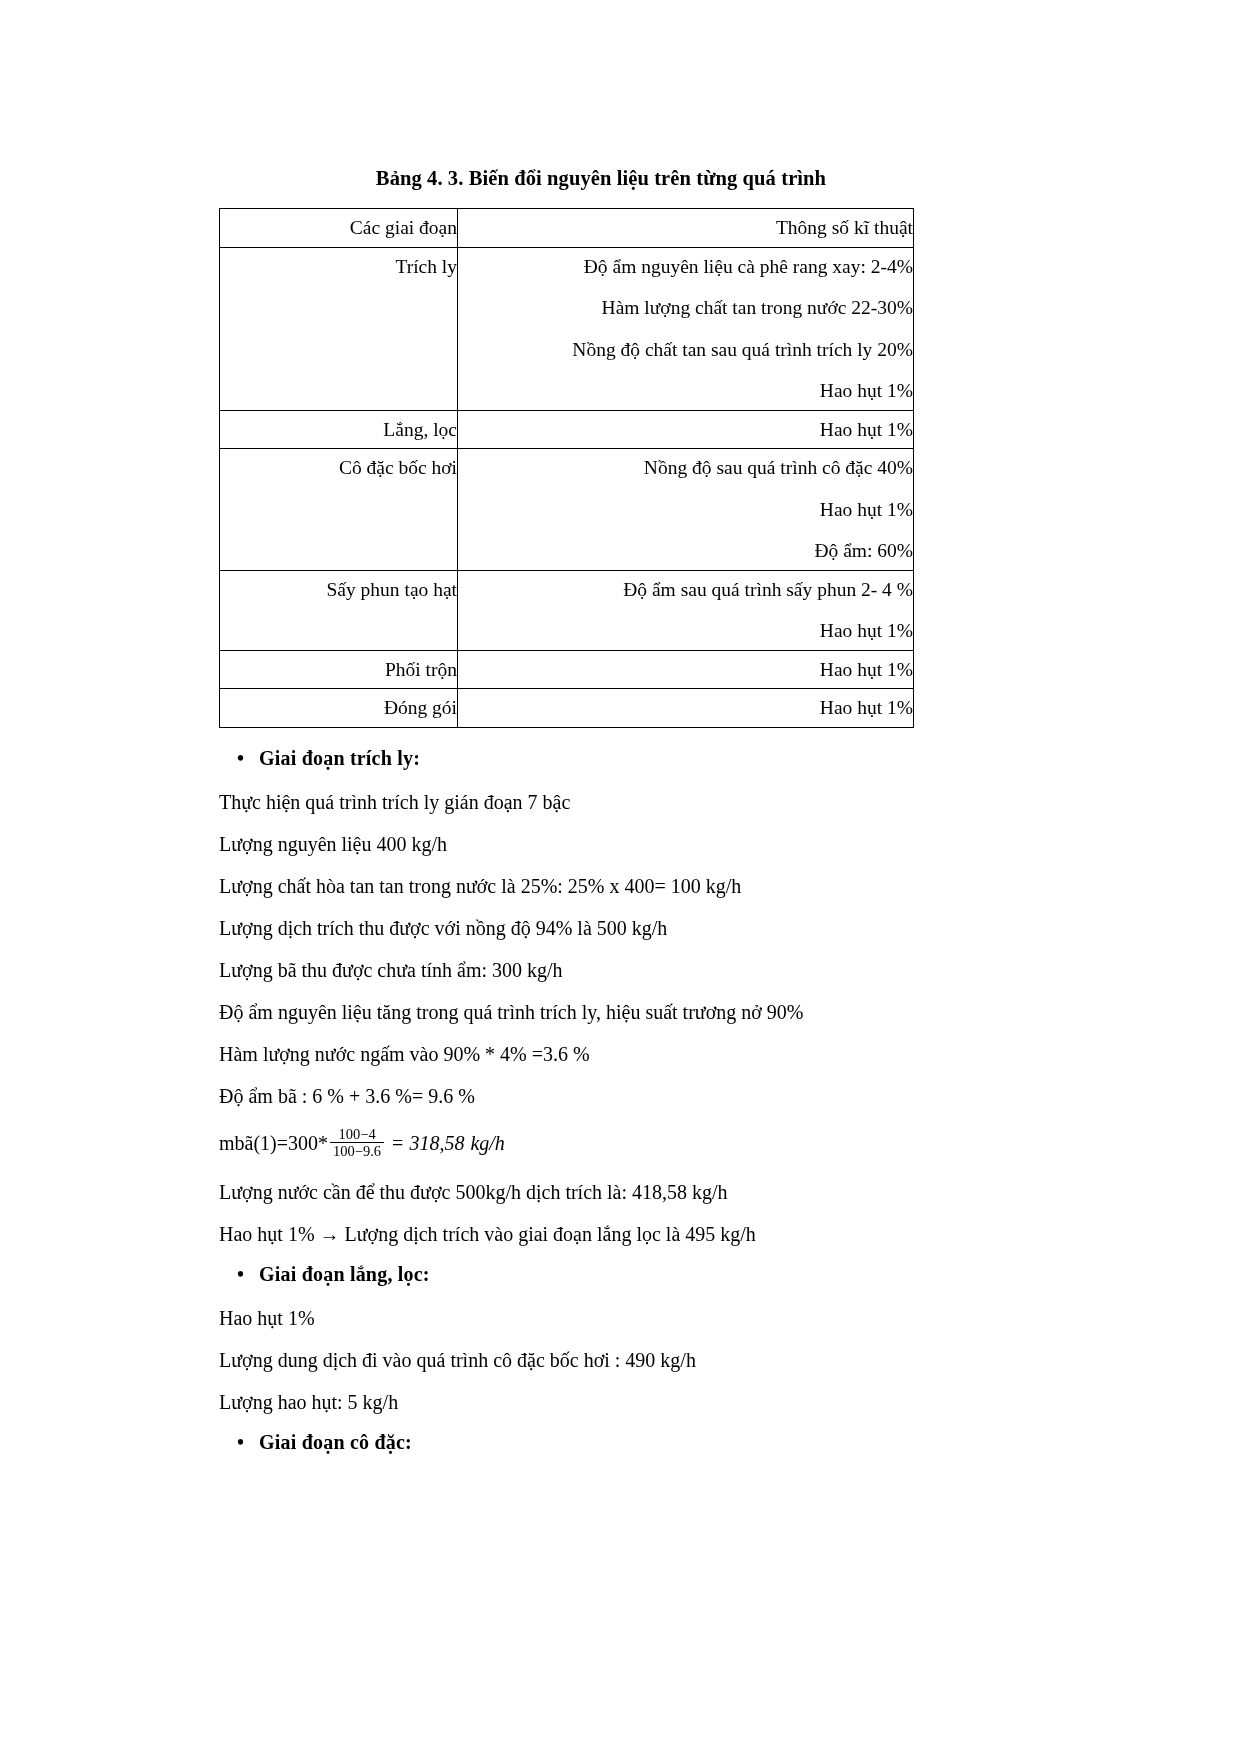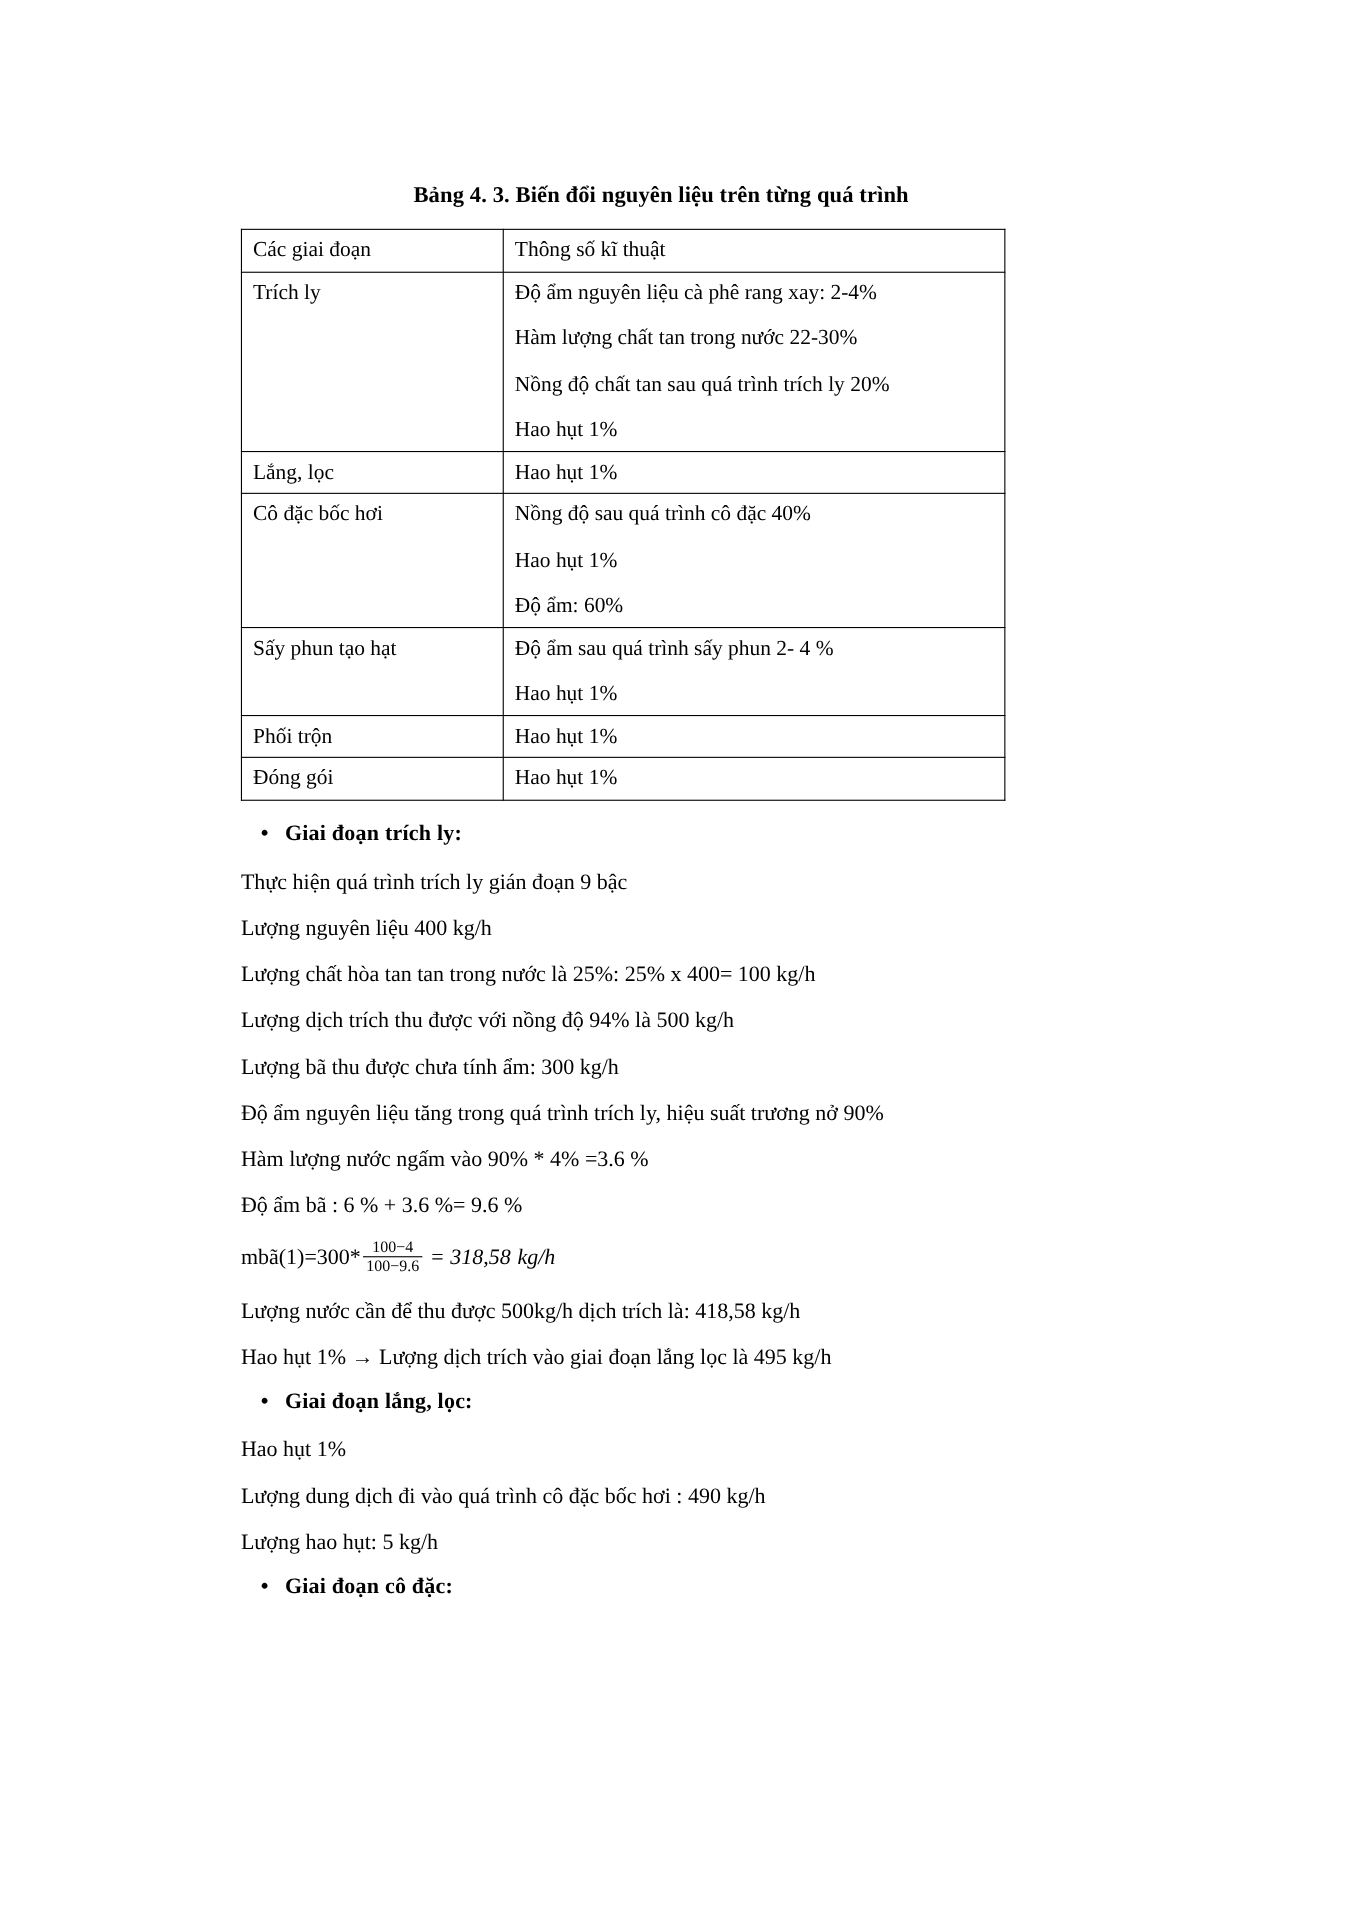--- a/index.html
+++ b/index.html
@@ -33,20 +33,21 @@
     margin: 0 0 18px 0;
     padding-right: 26px;
   }
 
   
   table.spec-table {
     border-collapse: collapse;
     width: 672px;
     table-layout: fixed;
     margin: 0;
+    text-align: right;
   }
   table.spec-table td {
     border: 1.4px solid #000000;
     vertical-align: top;
     font-size: 19.5px;
     line-height: 1.0;
     padding: 9px 0 9px 10px;
   }
   table.spec-table td.col-stage { width: 227px; }
   table.spec-table td.col-param { width: 445px; }
@@ -205,21 +206,21 @@
           </td>
         </tr>
       </tbody>
     </table>
 
     <div class="bullet-heading">
       <span class="dot">•</span>
       <span class="btext">Giai đoạn trích ly:</span>
     </div>
 
-    <p class="body-line">Thực hiện quá trình trích ly gián đoạn 9 bậc</p>
+    <p class="body-line">Thực hiện quá trình trích ly gián đoạn 7 bậc</p>
     <p class="body-line">Lượng nguyên liệu 400 kg/h</p>
     <p class="body-line">Lượng chất hòa tan tan trong nước là 25%: 25% x 400= 100 kg/h</p>
     <p class="body-line">Lượng dịch trích thu được với nồng độ 94% là 500 kg/h</p>
     <p class="body-line">Lượng bã thu được chưa tính ẩm: 300 kg/h</p>
     <p class="body-line">Độ ẩm nguyên liệu tăng trong quá trình trích ly, hiệu suất trương nở 90%</p>
     <p class="body-line">Hàm lượng nước ngấm vào 90% * 4% =3.6 %</p>
     <p class="body-line">Độ ẩm bã : 6 % + 3.6 %= 9.6 %</p>
 
     <div class="formula-line">
       <span>mbã(1)=300*</span>

